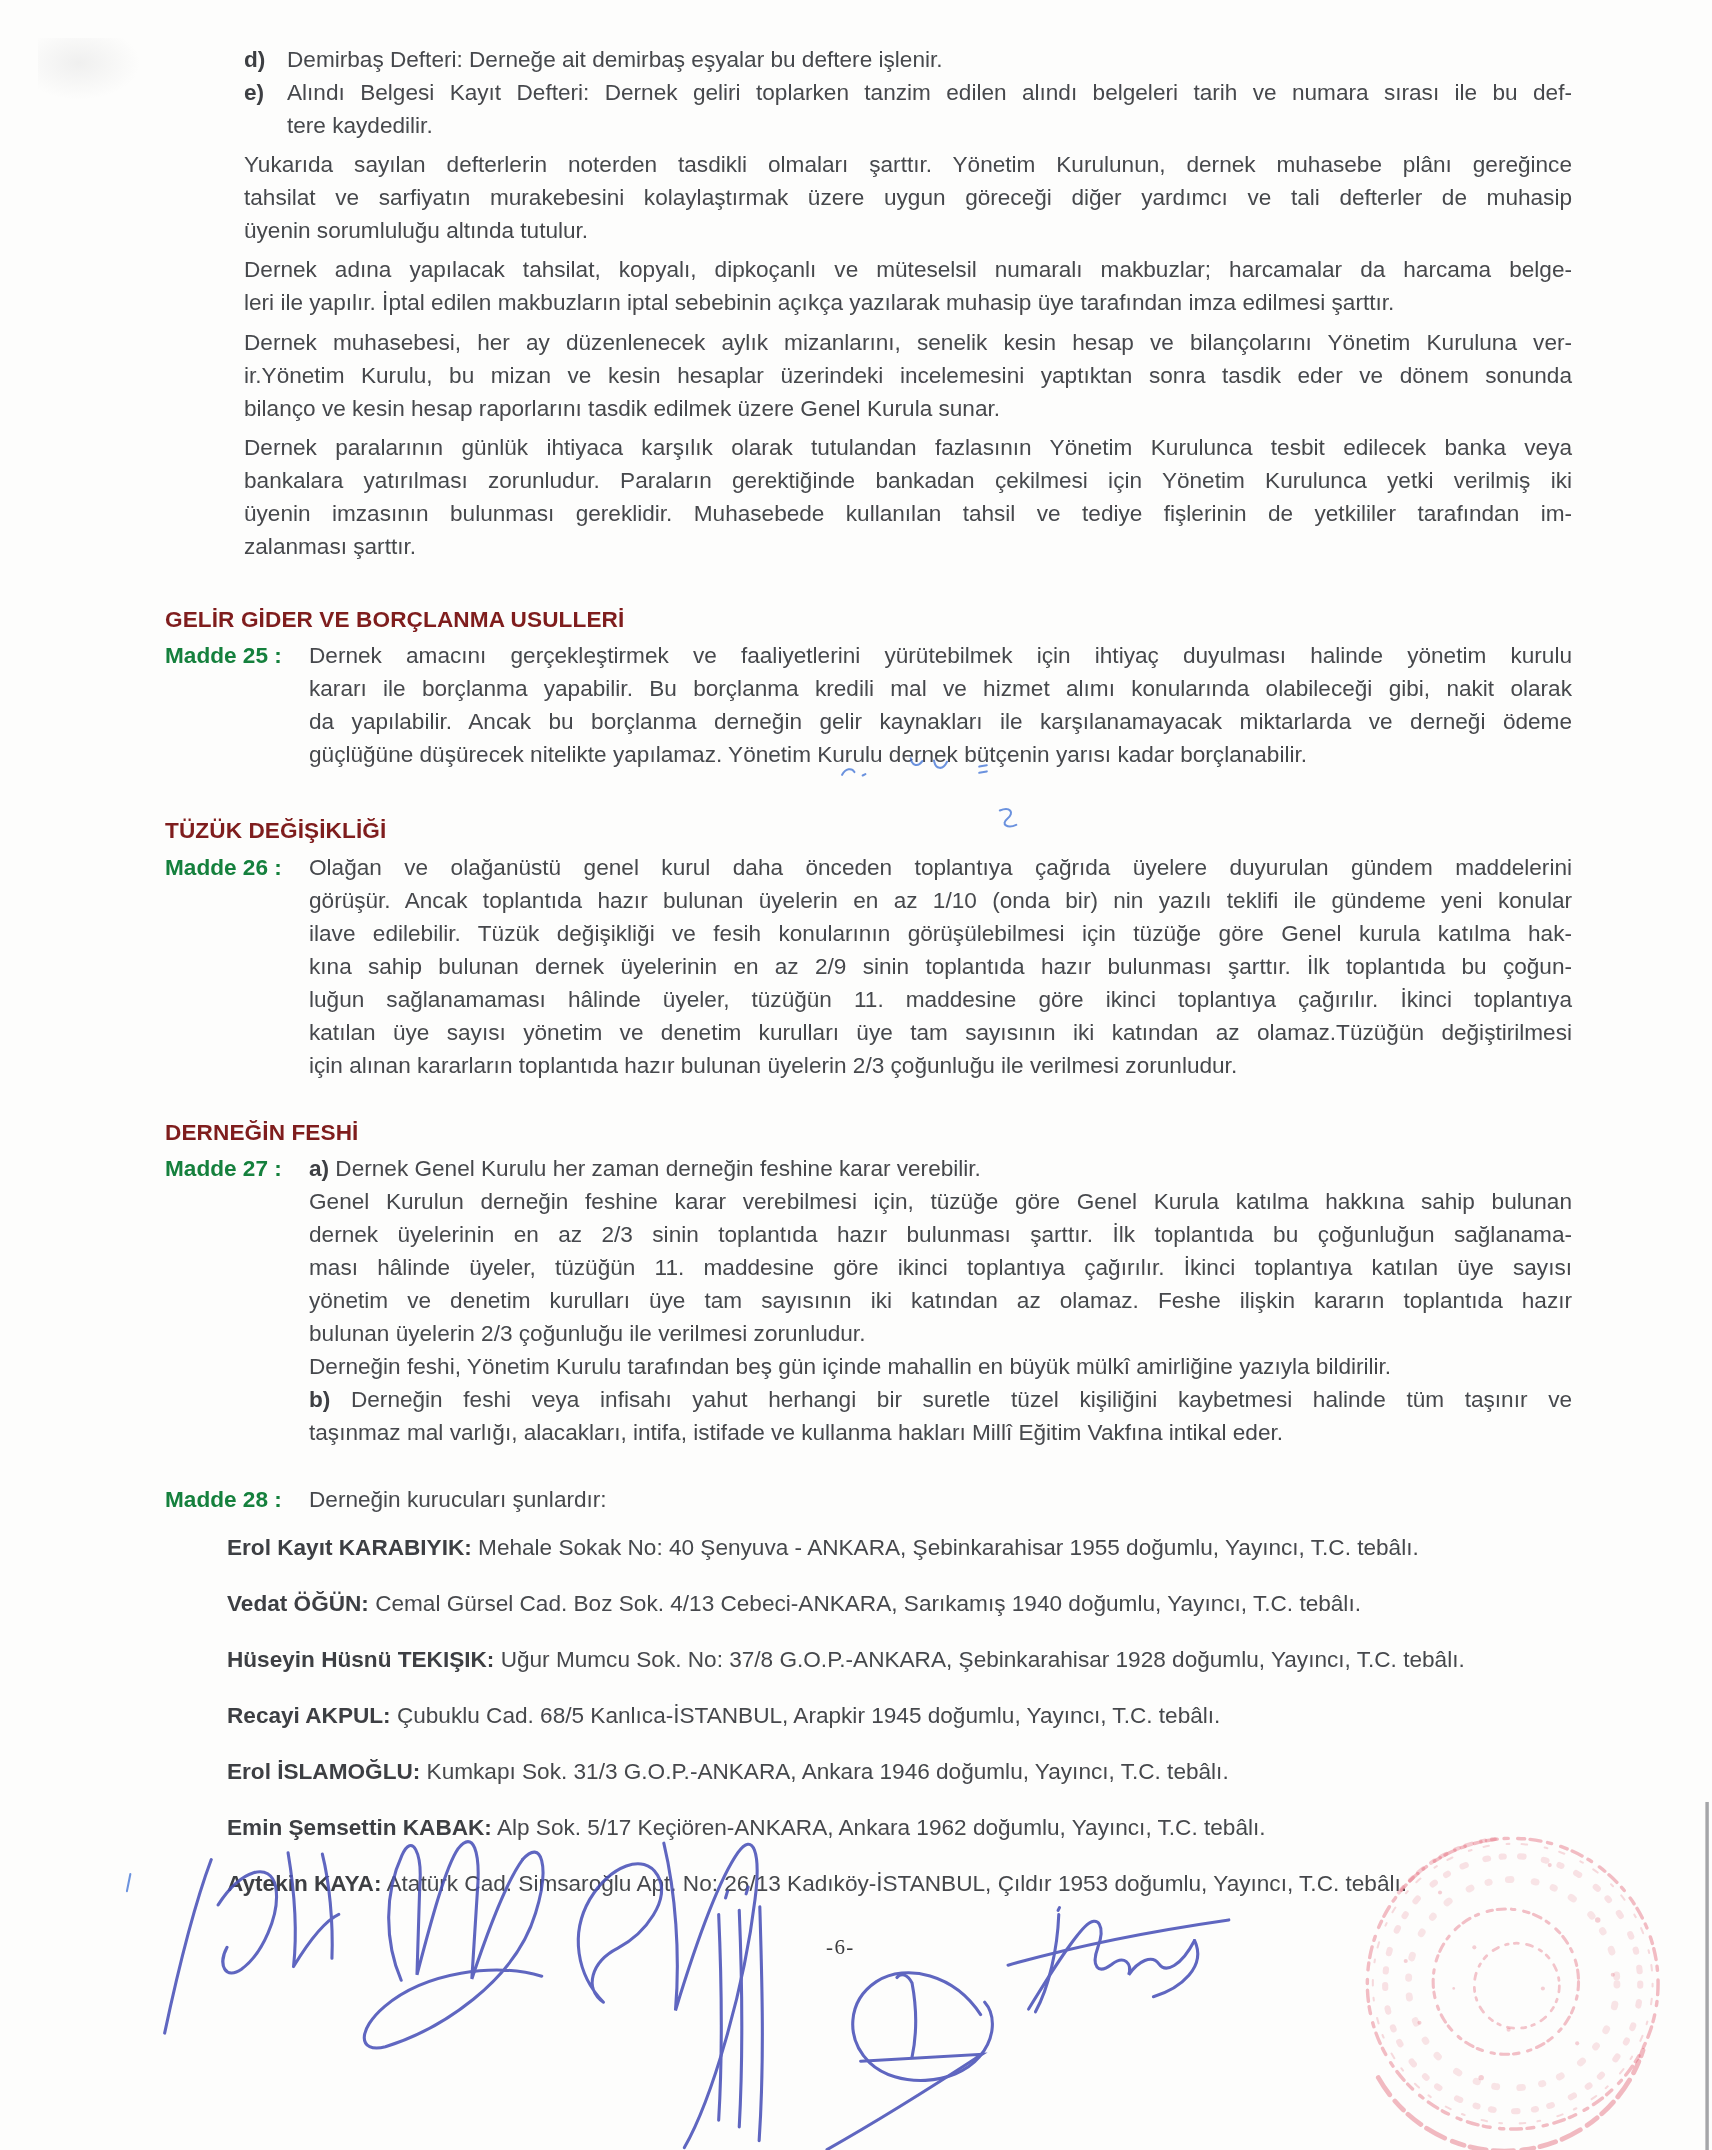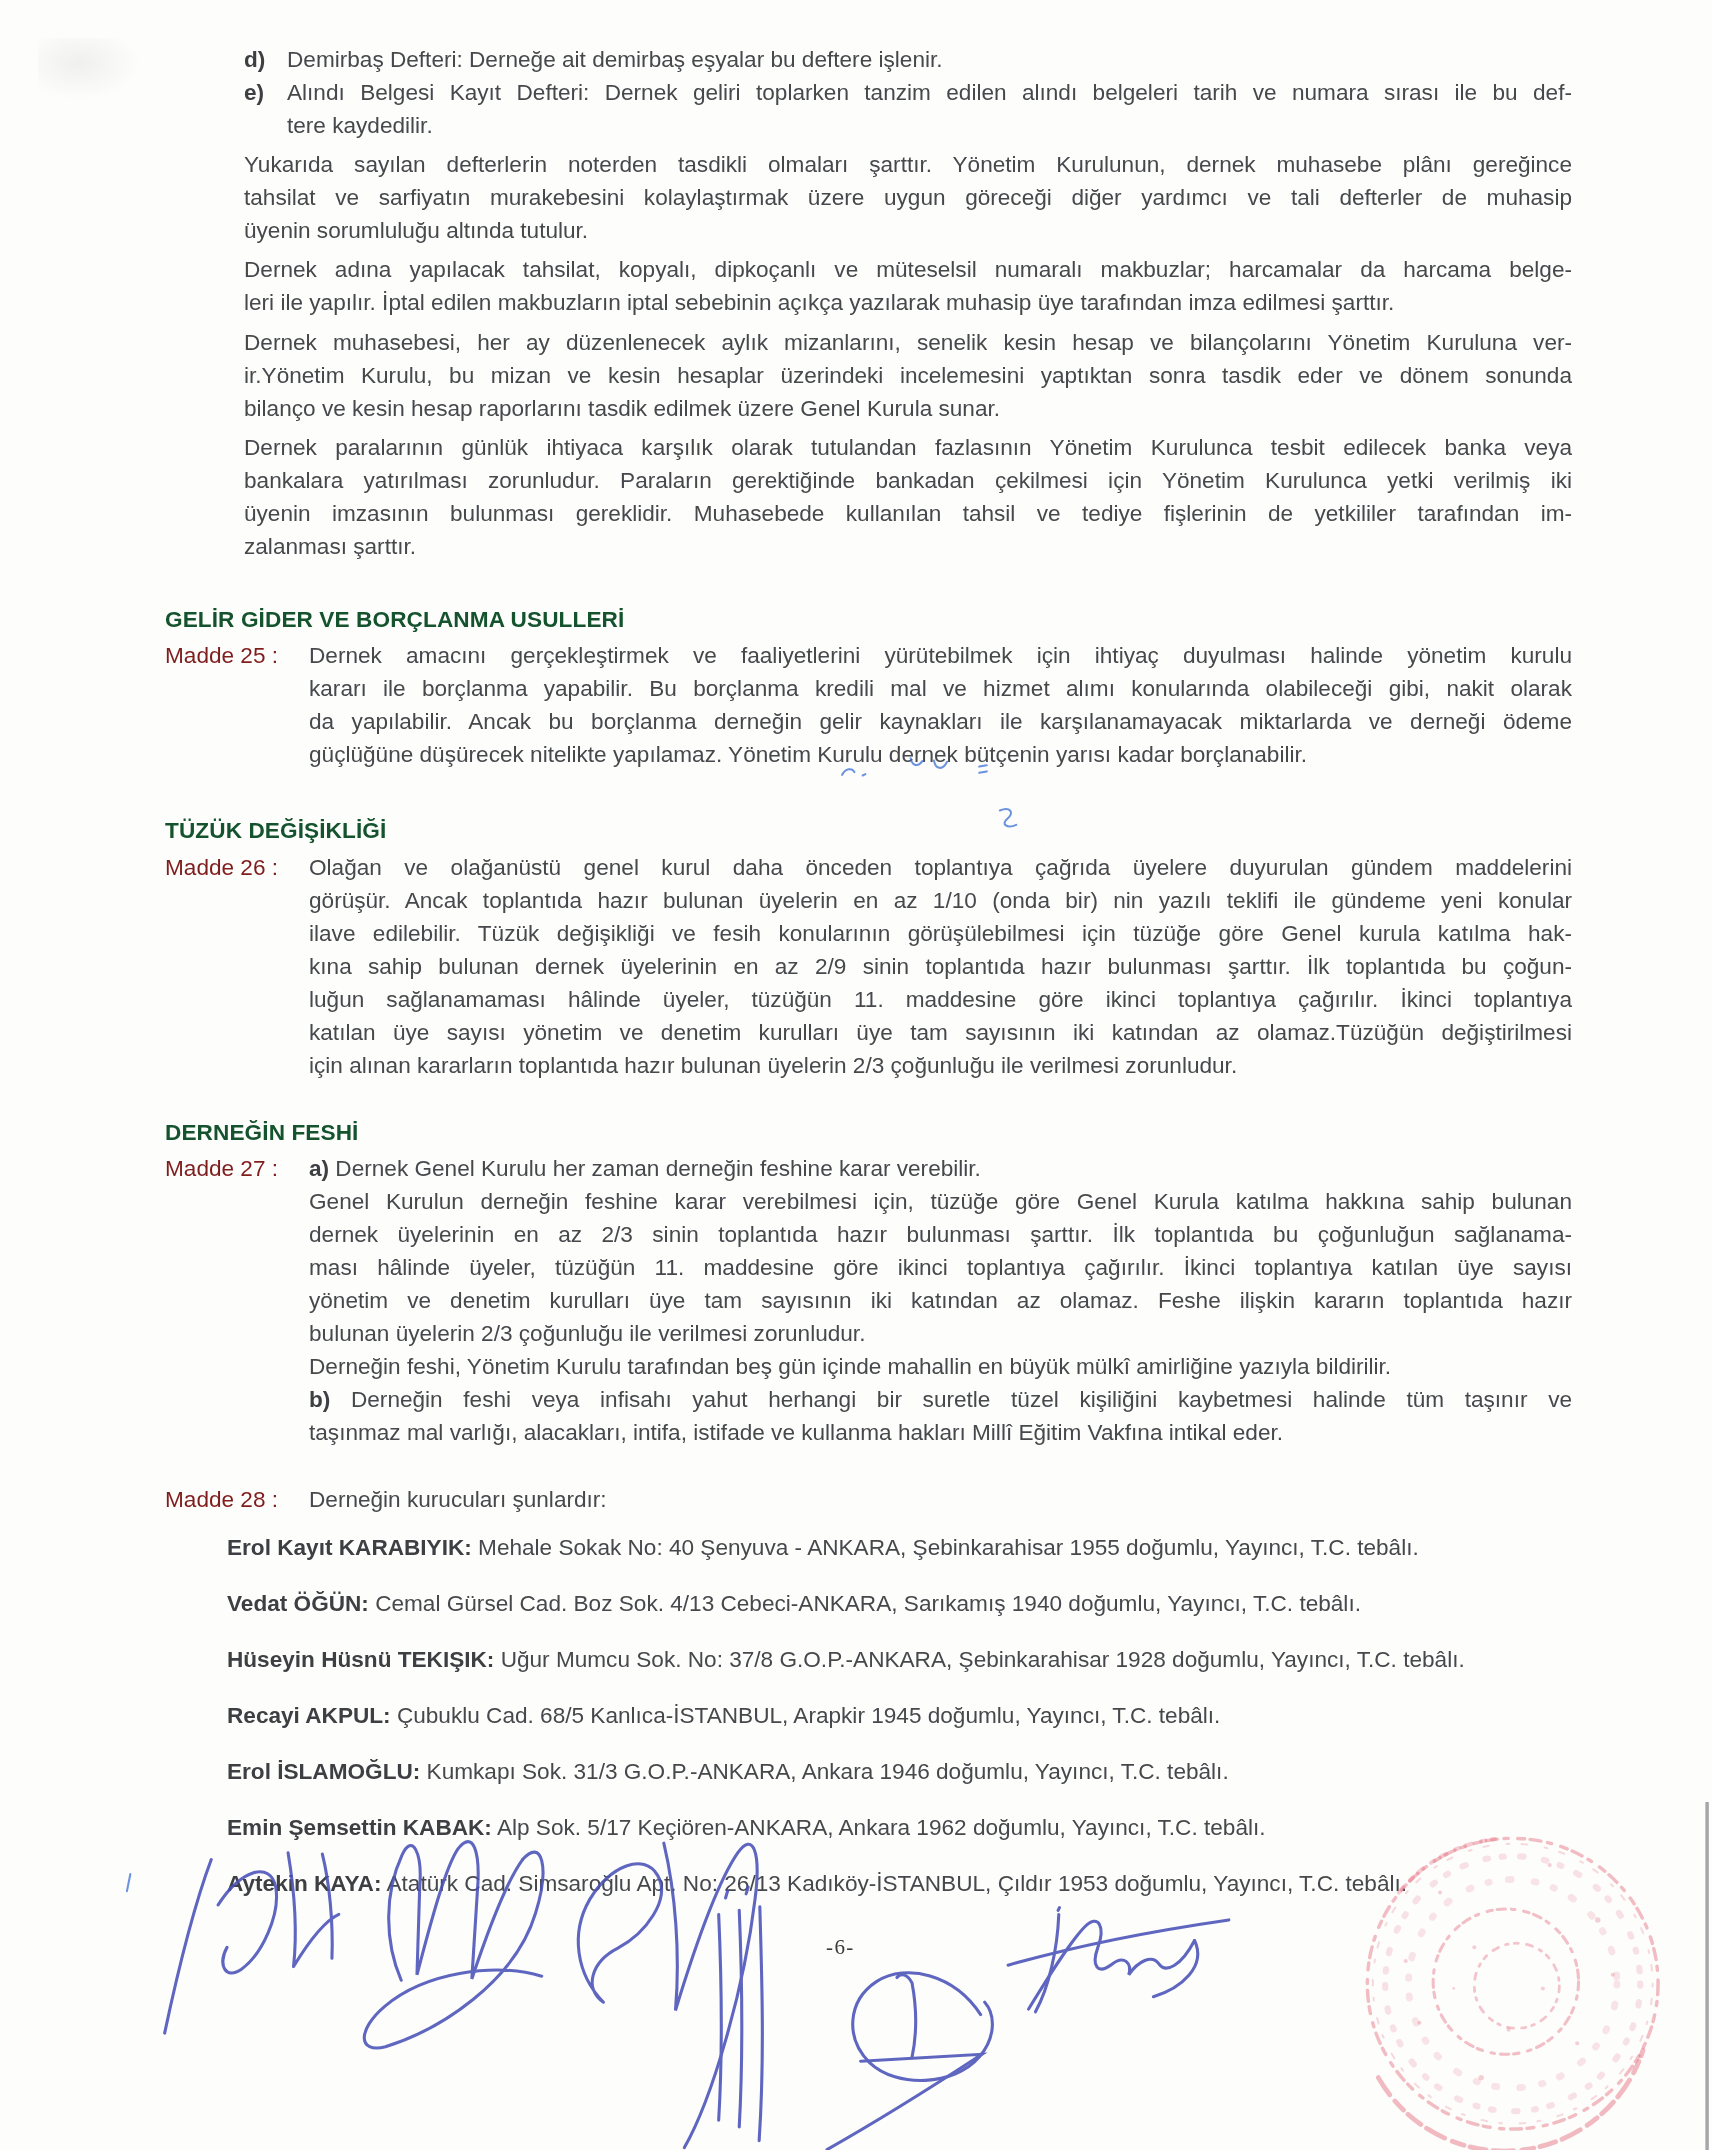--- a/index.html
+++ b/index.html
@@ -2,26 +2,26 @@
 <html style="font-size:11px"><head>
 <meta charset="utf-8">
 <style>
   html,body{margin:0;padding:0;background:#ffffff;}
   .page{
     position:relative;width:1713px;height:2151px;background:#fdfdfc;
     font-family:"Liberation Sans",sans-serif;color:#46484c;overflow:hidden;
   }
   .doc{position:absolute;left:165px;top:43px;width:1407px;font-size:22.6px;line-height:33px;}
   .b{font-weight:bold;color:#3d3f43;}
-  .h{font-weight:bold;color:#14532d;letter-spacing:0.1px;}
+  .h{font-weight:bold;color:#7f1d1d;letter-spacing:0.1px;}
   .indent{margin-left:79px;}
   .hang-list{position:relative;margin-left:79px;padding-left:43px;}
   .hang-list > .lbl{position:absolute;left:0;top:0;font-weight:bold;color:#3d3f43;}
   .madde{position:relative;padding-left:144px;}
-  .madde > .lbl{position:absolute;left:0;top:0;font-weight:normal;color:#7f1d1d;white-space:nowrap;text-align:center;}
+  .madde > .lbl{position:absolute;left:0;top:0;font-weight:bold;color:#15803d;white-space:nowrap;text-align:center;}
   .founder{margin-left:62px;margin-bottom:23px;white-space:nowrap;}
   .tline{text-align:justify;text-align-last:justify;}
   .tline-last{text-align:left;text-align-last:left;}
   .tj{text-align:justify;text-align-last:justify;}
   .tl{text-align:left;}
   .page-number{
     position:absolute;left:826px;top:1935px;font-size:21px;color:#3a3a3c;
     font-family:"Liberation Serif",serif;letter-spacing:1.4px;
   }
   .overlay{position:absolute;left:0;top:0;width:1713px;height:2151px;pointer-events:none;}

